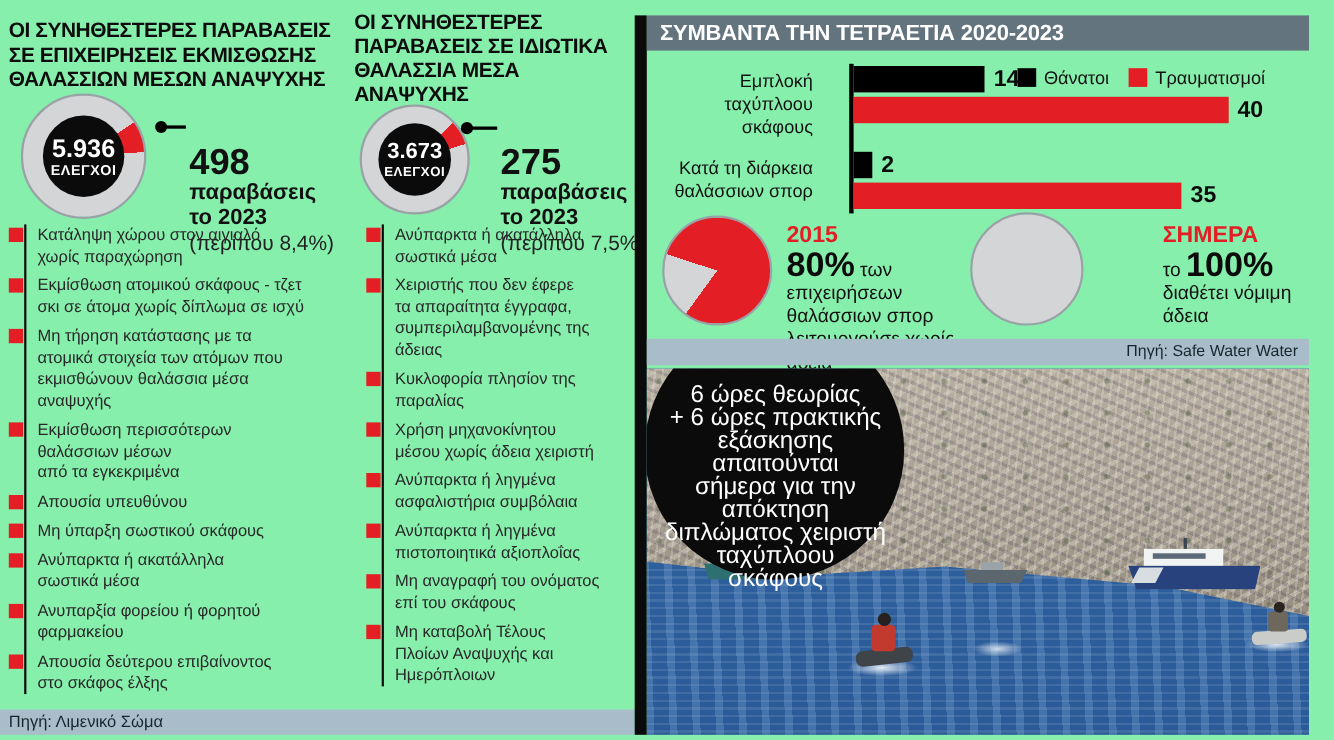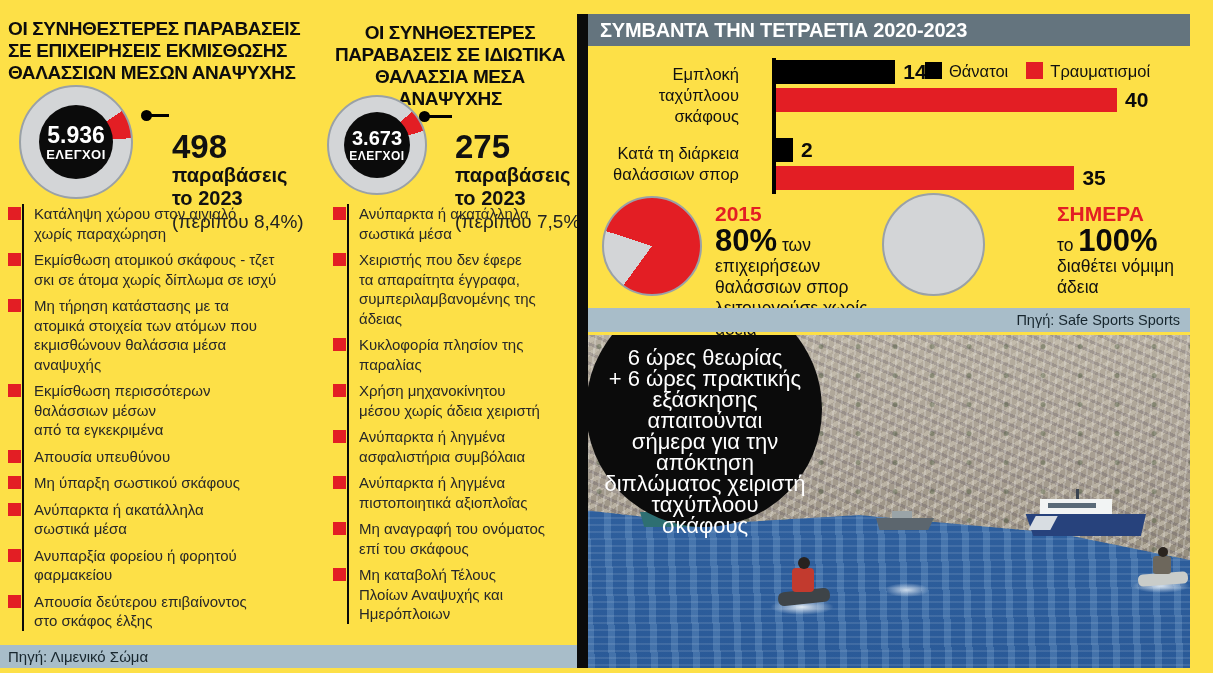--- a/index.html
+++ b/index.html
@@ -1,24 +1,24 @@
 <!DOCTYPE html>
 <html><head>
 <meta charset="utf-8">
 <style>
   * { box-sizing: border-box; margin: 0; padding: 0; }
   body { background: #fff; font-family: "Liberation Sans", sans-serif; }
-  .page { position: relative; width: 1213px; height: 673px; background: #fde047; overflow: hidden; }
+  .page { position: relative; width: 1213px; height: 673px; background: #86efac; overflow: hidden; }
   .pre { white-space: pre-line; }
 
   
   .col-title { position: absolute; font-weight: 700; font-size: 19px; line-height: 22px;
                color: #0d0d0d; letter-spacing: -0.4px; white-space: pre-line; }
   .t1 { left: 8px; top: 18px; width: 310px; }
-  .t2 { left: 322px; top: 22px; width: 256px; text-align: center; }
+  .t2 { left: 322px; top: 10px; width: 256px; }
 
   .pie-outer { position: absolute; border-radius: 50%; border: 2px solid #9aa1a7; }
   .pie1 { left: 19px; top: 85px; width: 114px; height: 114px; }
   .pie2 { left: 327px; top: 95px; width: 100px; height: 100px; }
   .pie-inner { position: absolute; border-radius: 50%; background: #0b0b0b; color: #fff;
                text-align: center; display: flex; flex-direction: column; justify-content: center; }
   .pi1 { left: 39px; top: 105px; width: 74px; height: 74px; }
   .pi2 { left: 344px; top: 112px; width: 66px; height: 66px; }
   .pie-val { font-weight: 700; font-size: 23px; line-height: 24px; }
   .pi2 .pie-val { font-size: 20px; line-height: 21px; }
@@ -260,21 +260,21 @@
 θαλάσσιων σπορ
 λειτουργούσε χωρίς άδεια</span></div>
     </div>
     <div class="rpie rptoday" style="background: conic-gradient(rgb(211, 213, 215) 0deg, rgb(211, 213, 215) 360deg, rgb(211, 213, 215) 360deg, rgb(211, 213, 215) 360deg);"></div>
     <div class="rpie-text rttoday">
       <div class="rpie-year">ΣΗΜΕΡΑ</div>
       <div><span>το </span><span class="rpie-big">100%</span></div>
       <div class="pre">διαθέτει νόμιμη
 άδεια</div>
     </div>
-    <div class="src-bar src-right">Πηγή: Safe Sports Sports</div>
+    <div class="src-bar src-right">Πηγή: Safe Water Water</div>
 
     <div class="photo">
       <div class="hill"></div>
       <div class="boat fishing-boat">
           <div class="cab"></div>
           <div class="hull"></div>
         </div>
       <div class="boat small-boat">
           <div class="cab"></div>
           <div class="hull"></div>

